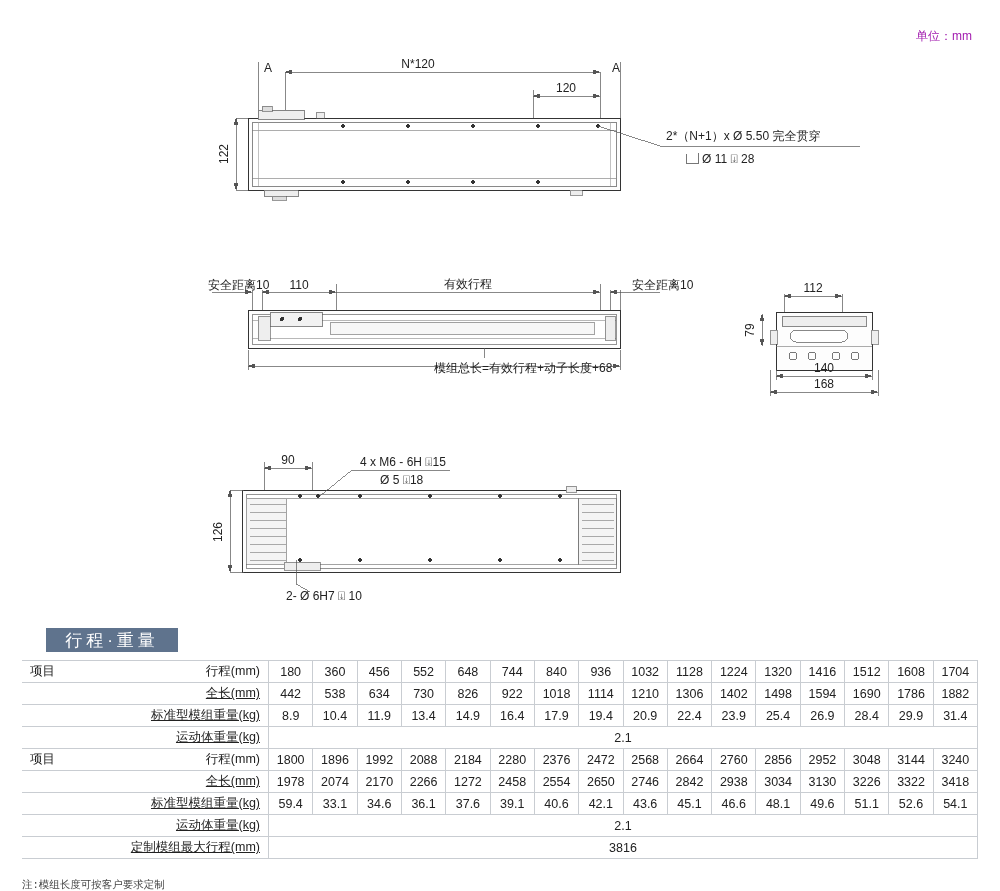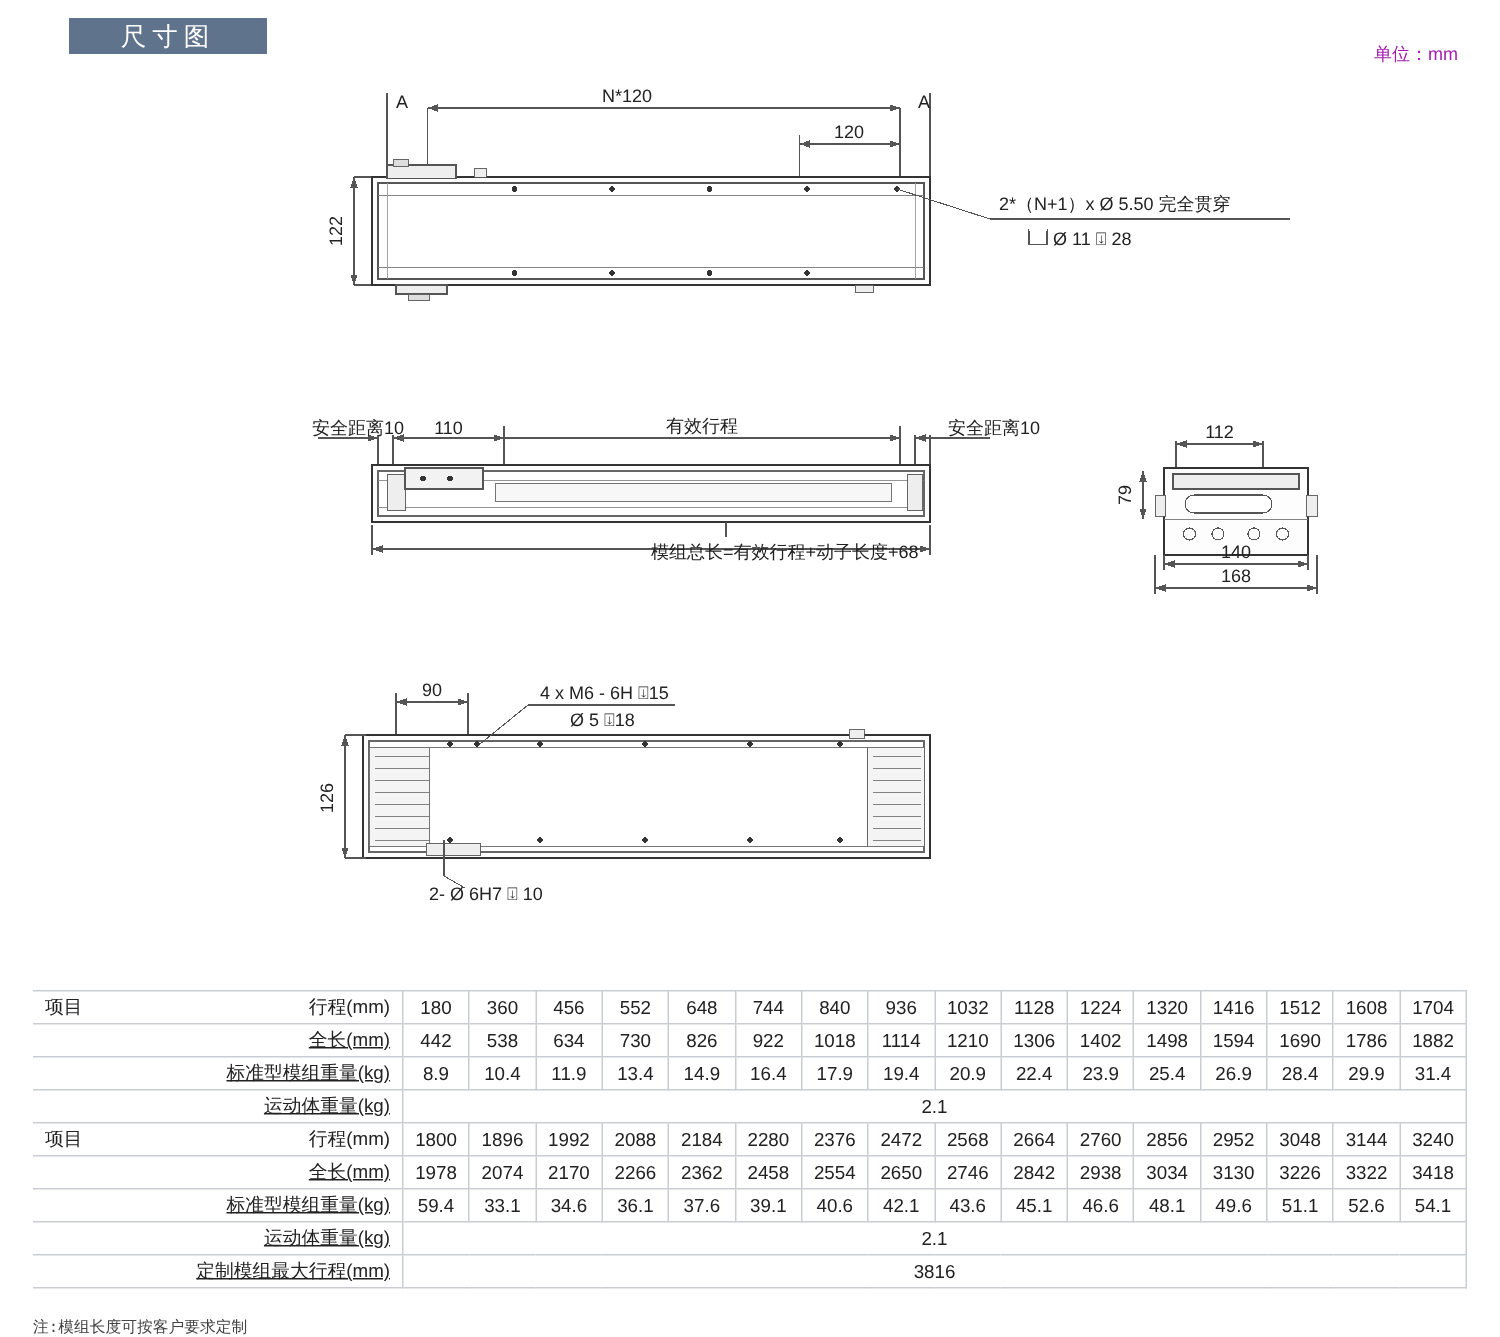--- a/index.html
+++ b/index.html
@@ -40,22 +40,22 @@
   td.rowhead.dual .lbl-left{position:absolute;left:8px;top:2px;}
   td.rowhead.dual .lbl-right{position:absolute;right:8px;top:2px;}
   tr.first td{border-top:1px solid #c9cdd2;}
   .footnote{position:absolute;left:22px;top:878px;font-size:10.5px;color:#444;font-family:Liberation Mono, monospace;}
 </style>
 </head>
 <body>
 
 <div class="page">
 
-  <div class="banner b1">尺寸图</div>
   <div class="unit-note">单位：mm</div>
+  <div class="banner b2">行程·重量</div>
 
   <svg class="draw" viewBox="0 0 1000 891">
     <g stroke="#333" fill="none" stroke-width="1" shape-rendering="crispEdges">
 
       <line x1="258" y1="62" x2="258" y2="120" stroke="#555" stroke-width="0.7"></line>
       <line x1="285" y1="72" x2="285" y2="120" stroke="#555" stroke-width="0.7"></line>
       <line x1="600" y1="72" x2="600" y2="120" stroke="#555" stroke-width="0.7"></line>
       <line x1="620" y1="62" x2="620" y2="120" stroke="#555" stroke-width="0.7"></line>
       <line x1="533" y1="90" x2="533" y2="122" stroke="#555" stroke-width="0.7"></line>
 
@@ -347,21 +347,21 @@
           <td>3048</td>
           <td>3144</td>
           <td>3240</td>
         </tr>
         <tr>
           <td class="rowhead">全长(mm)</td>
           <td>1978</td>
           <td>2074</td>
           <td>2170</td>
           <td>2266</td>
-          <td>2362</td>
+          <td>1272</td>
           <td>2458</td>
           <td>2554</td>
           <td>2650</td>
           <td>2746</td>
           <td>2842</td>
           <td>2938</td>
           <td>3034</td>
           <td>3130</td>
           <td>3226</td>
           <td>3322</td>

